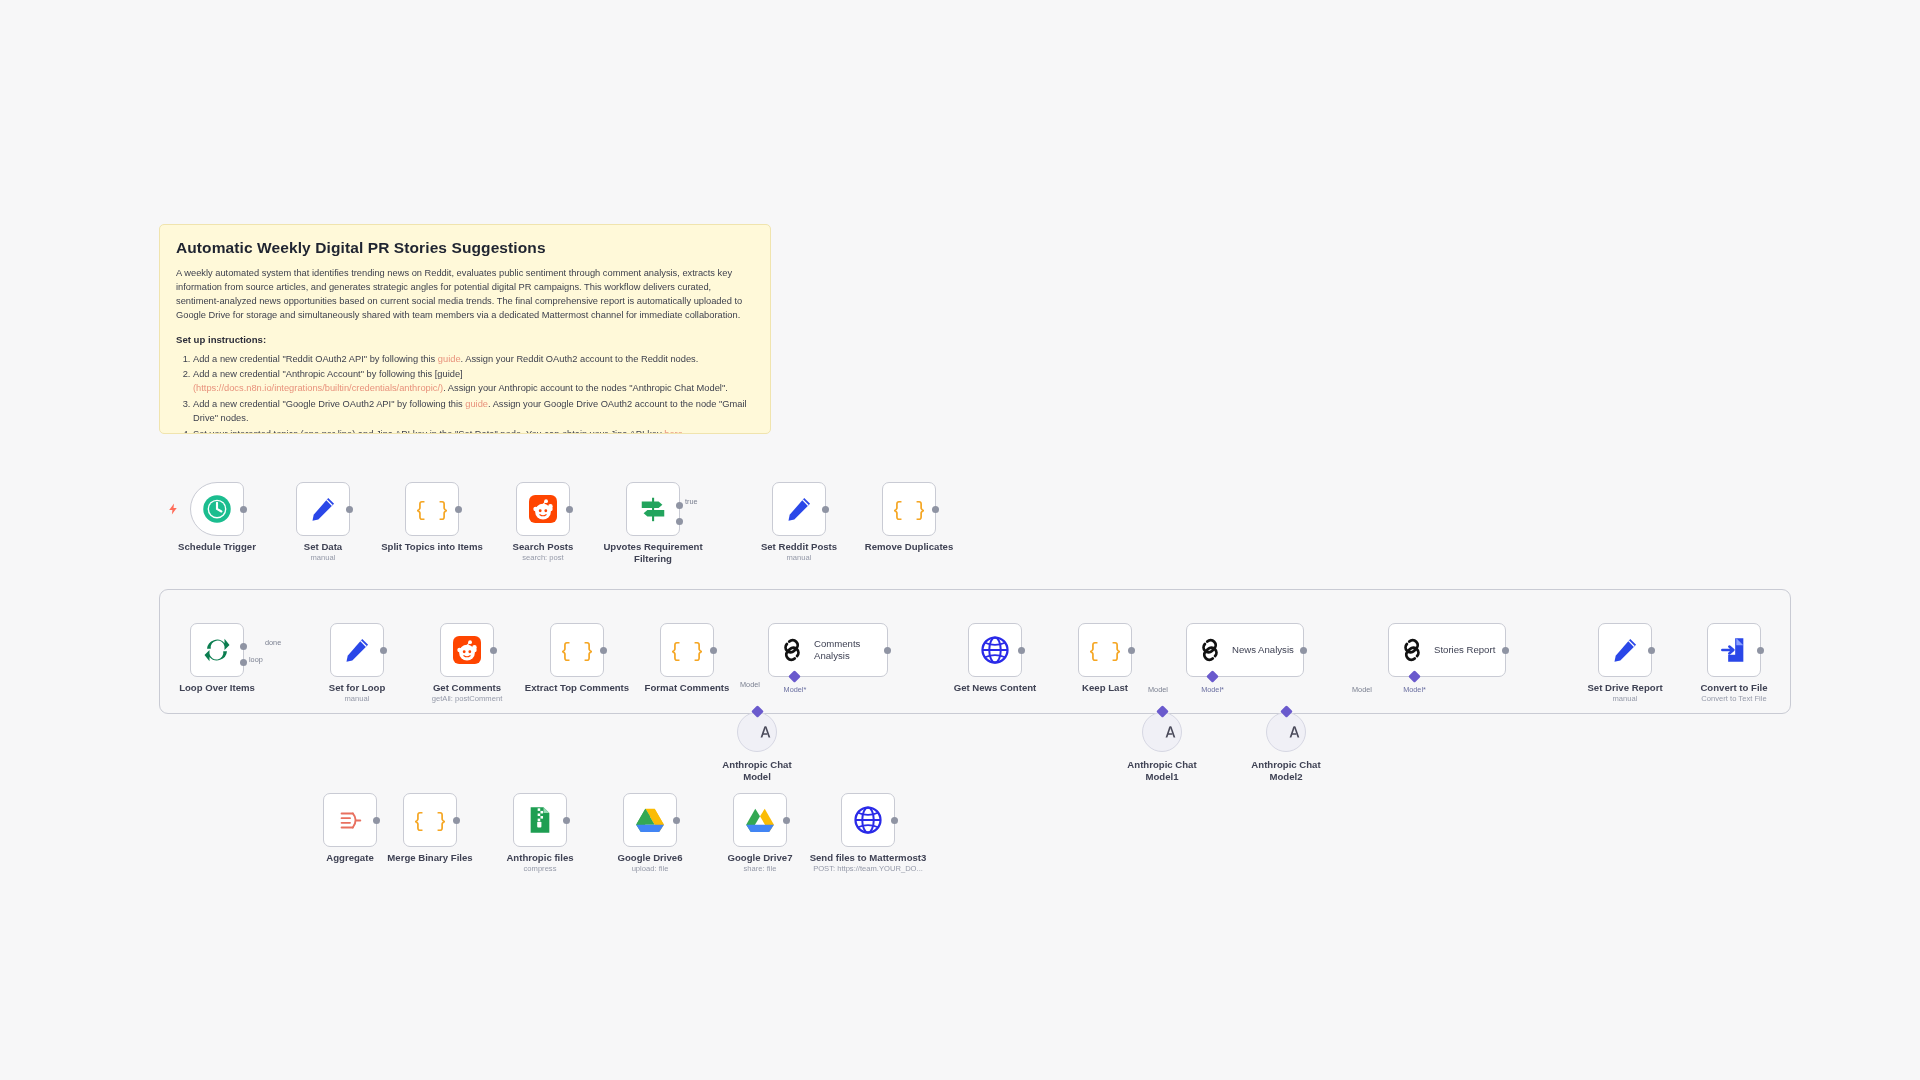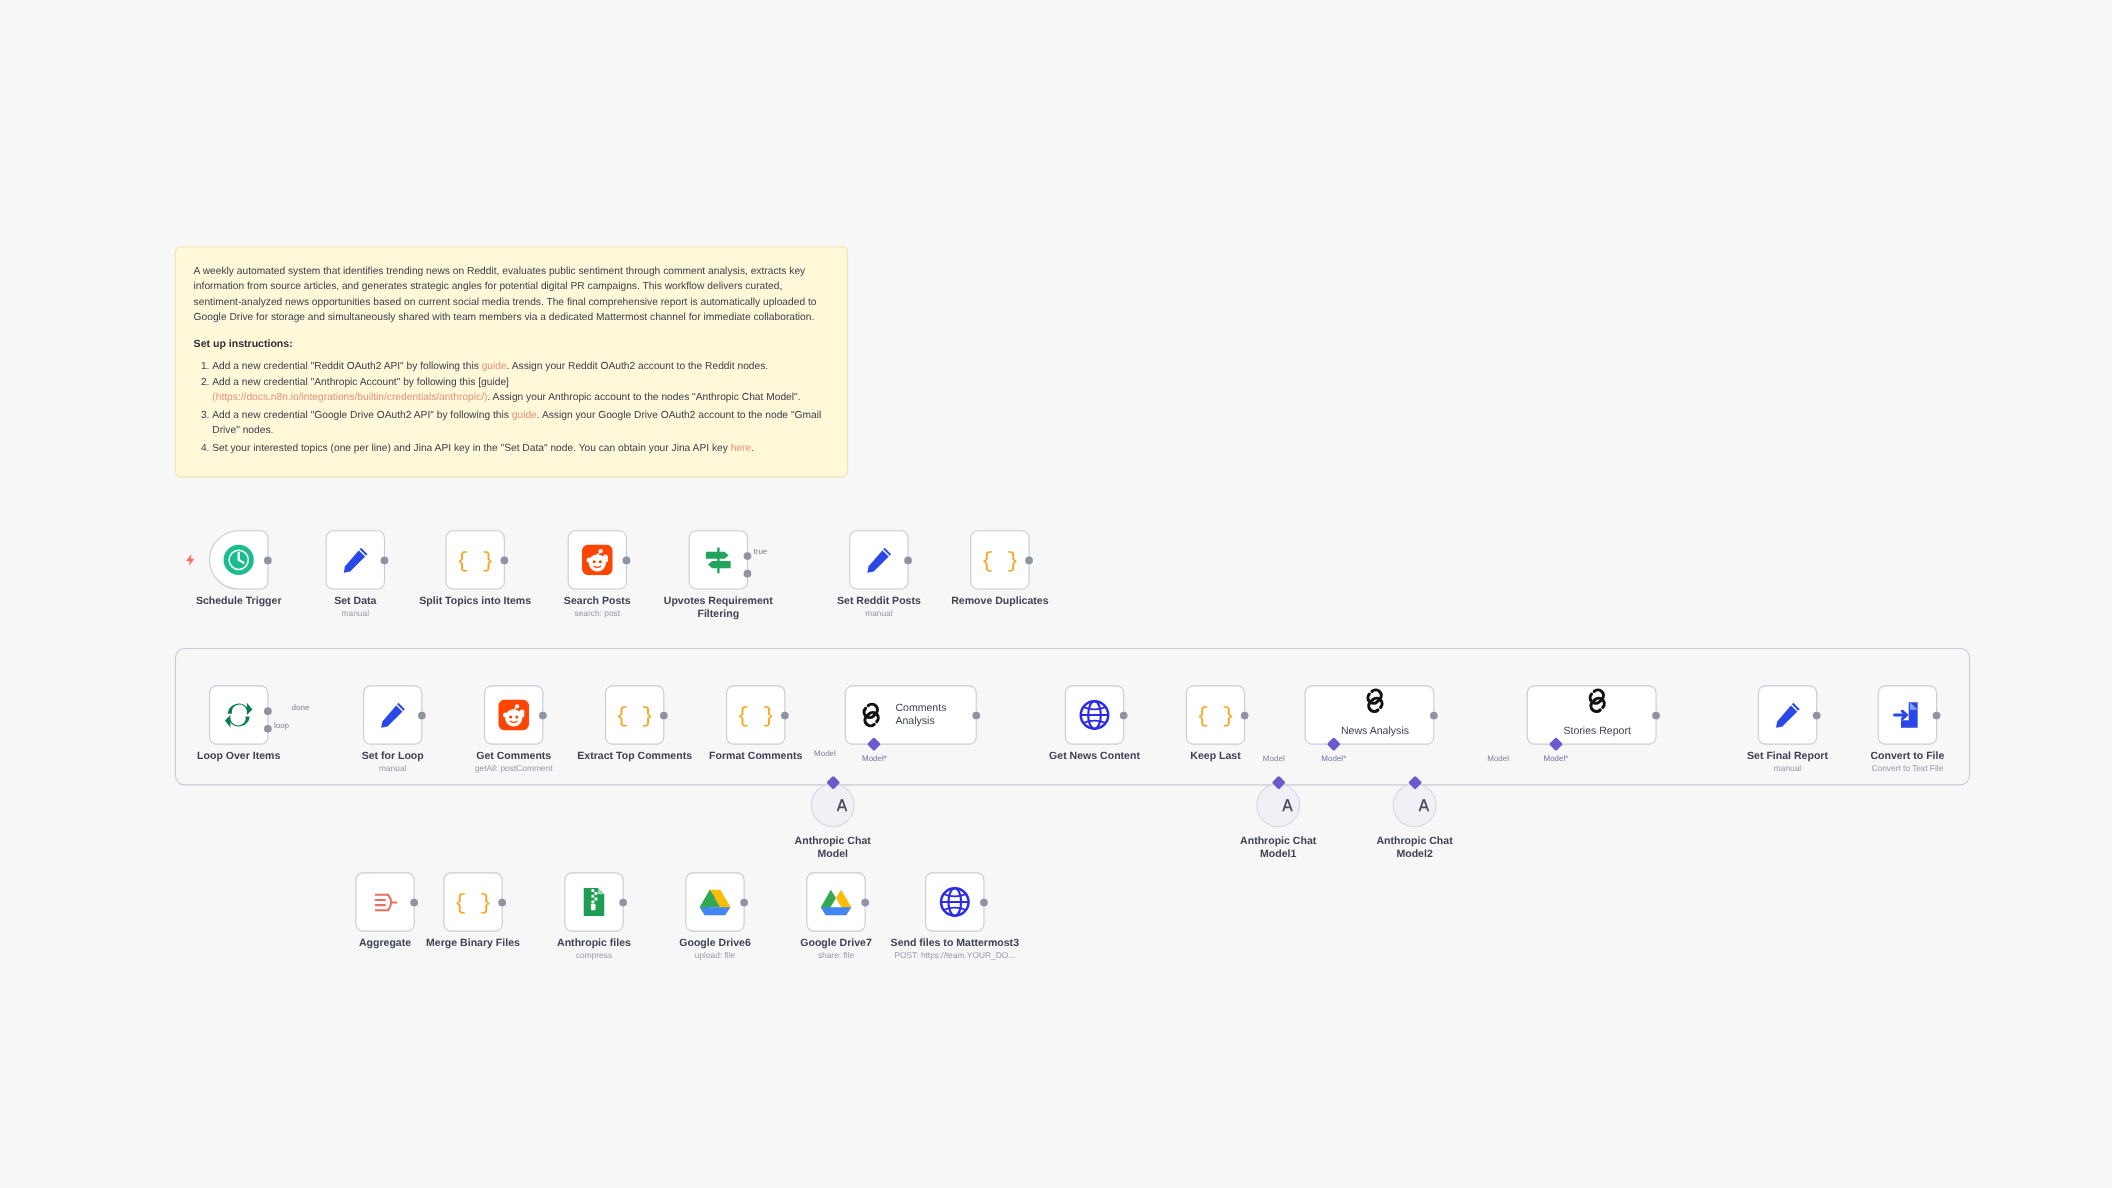--- a/index.html
+++ b/index.html
@@ -62,21 +62,21 @@
   .node.trigger {
     border-top-left-radius: 27px;
     border-bottom-left-radius: 27px;
   }
   .node.wide {
     width: 120px; height: 54px;
     justify-content: flex-start;
     padding-left: 10px;
     gap: 9px;
   }
-  .node.wide.w2 { width: 118px; flex-direction: column; }
+  .node.wide.w2 { width: 118px; }
   .node-title {
     position: absolute;
     top: 58px; left: 50%;
     transform: translateX(-50%);
     white-space: nowrap;
     font-size: 9.6px; font-weight: bold;
     color: #3f4254; text-align: center;
   }
   .node-title.two { white-space: normal; width: 100px; line-height: 1.2; }
   .node-sub {
@@ -142,20 +142,21 @@
     position: absolute; left: -24px; top: 50%;
     margin-top: -9px; width: 13px; height: 18px;
   }
 </style>
 </head>
 <body>
 
 <div id="canvas">
 
   <div class="sticky">
+    <h1>Automatic Weekly Digital PR Stories Suggestions</h1>
     <p>A weekly automated system that identifies trending news on Reddit, evaluates public sentiment through comment analysis, extracts key information from source articles, and generates strategic angles for potential digital PR campaigns. This workflow delivers curated, sentiment-analyzed news opportunities based on current social media trends. The final comprehensive report is automatically uploaded to Google Drive for storage and simultaneously shared with team members via a dedicated Mattermost channel for immediate collaboration.</p>
     <h2>Set up instructions:</h2>
     <ol>
       <li>
         Add a new credential "Reddit OAuth2 API" by following this <span class="lnk">guide</span>. Assign your Reddit OAuth2 account to the Reddit nodes.
       </li>
       <li>
         Add a new credential "Anthropic Account" by following this [guide]<br>
         <span class="lnk-url">(https://docs.n8n.io/integrations/builtin/credentials/anthropic/)</span>. Assign your Anthropic account to the nodes "Anthropic Chat Model".
       </li>
@@ -413,21 +414,21 @@
     <span class="port-diamond" style="left:22%;"></span>
     <span class="port-label" style="left:22%;">Model*</span>
   </div>
 
   <div class="node" style="left:1598px; top:623px;">
     <svg width="28" height="28" viewBox="0 0 24 24">
       <path d="M16.5 2.5 L21.5 7.5 L8 21 L3 22 L4 17 Z" fill="#2a47e8"></path>
       <path d="M15 4 L20 9" stroke="#fff" stroke-width="1.1"></path>
     </svg>
     <span class="dot out"></span>
-    <span class="node-title">Set Final Report</span>
+    <span class="node-title">Set Drive Report</span>
     <span class="node-sub s1">manual</span>
   </div>
 
   <div class="node" style="left:1707px; top:623px;">
     <svg width="28" height="28" viewBox="0 0 24 24">
       <path d="M13 2 H20 V22 H7 V16 H13 Z" fill="#2a47e8"></path>
       <path d="M14 2 L20 8 H14 Z" fill="#8aa0ff"></path>
       <path d="M2 12 H11 M8 9 L11.5 12 L8 15" stroke="#2a47e8" stroke-width="2.2" fill="none" stroke-linecap="round" stroke-linejoin="round"></path>
     </svg>
     <span class="dot out"></span>

